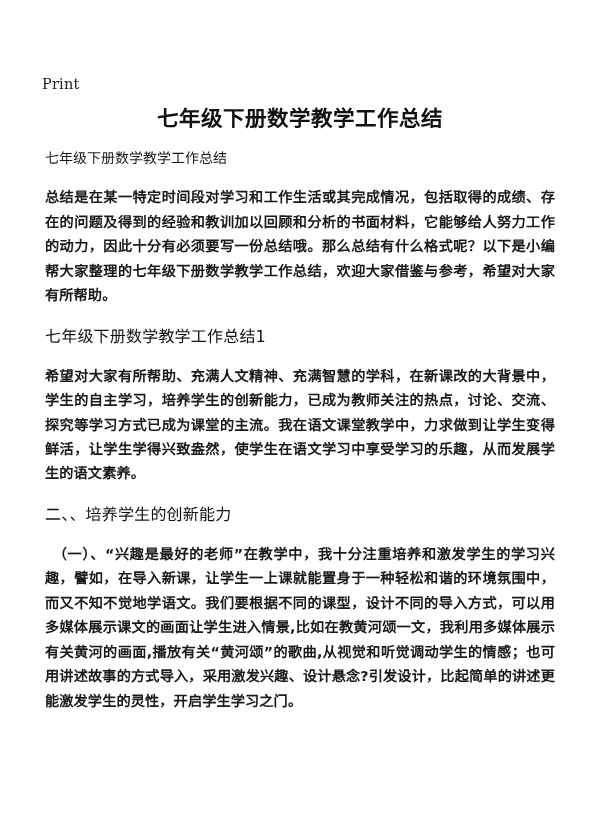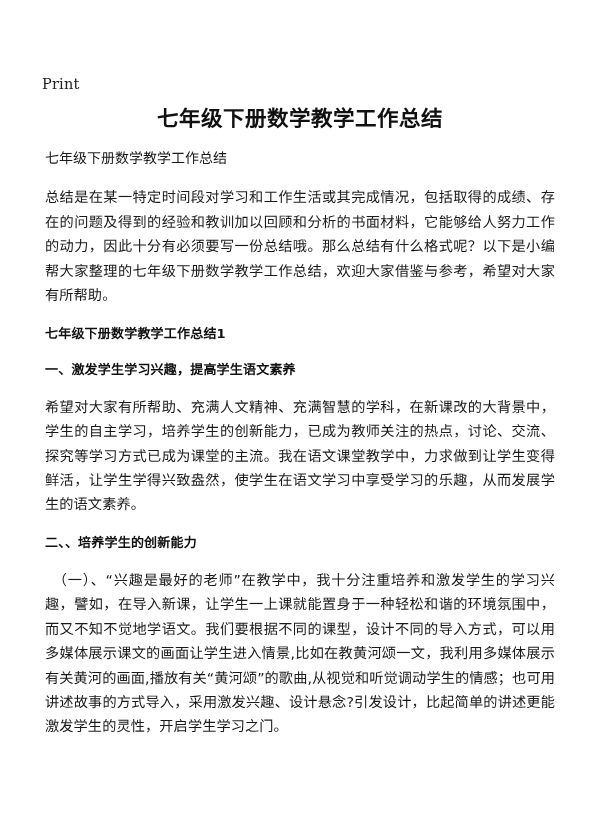--- a/index.html
+++ b/index.html
@@ -63,25 +63,26 @@
   }
 
   p.body-para {
     font-size: 14.2px;
     line-height: 1.72;
     margin: 0 0 15px 0;
     text-align: justify;
     text-justify: inter-ideograph;
     color: #1a1a1a;
     letter-spacing: 0.1px;
+    font-weight: bold;
   }
 
   h2.section-heading {
-    font-size: 13px;
-    font-weight: bold;
+    font-size: 16px;
+    font-weight: normal;
     line-height: 1.7;
     margin: 0 0 14px 0;
     color: #111111;
     letter-spacing: 0.2px;
   }
 
   .indent {
     text-indent: 0;
   }
 </style>
@@ -96,21 +97,20 @@
 
     <h1 class="doc-title">七年级下册数学教学工作总结</h1>
 
     <div class="subtitle">七年级下册数学教学工作总结</div>
 
     <p class="body-para">总结是在某一特定时间段对学习和工作生活或其完成情况，包括取得的成绩、存在的问题及得到的经验和教训加以回顾和分析的书面材料，它能够给人努力工作的动力，因此十分有必须要写一份总结哦。那么总结有什么格式呢？以下是小编帮大家整理的七年级下册数学教学工作总结，欢迎大家借鉴与参考，希望对大家有所帮助。</p>
 
     <h2 class="section-heading">七年级下册数学教学工作总结1</h2>
 
 
-    <h2 class="section-heading">一、激发学生学习兴趣，提高学生语文素养</h2>
 
     <p class="body-para">希望对大家有所帮助、充满人文精神、充满智慧的学科，在新课改的大背景中，学生的自主学习，培养学生的创新能力，已成为教师关注的热点，讨论、交流、探究等学习方式已成为课堂的主流。我在语文课堂教学中，力求做到让学生变得鲜活，让学生学得兴致盎然，使学生在语文学习中享受学习的乐趣，从而发展学生的语文素养。</p>
 
     <h2 class="section-heading">二、、培养学生的创新能力</h2>
 
     <p class="body-para indent">　（一）、“兴趣是最好的老师”在教学中，我十分注重培养和激发学生的学习兴趣，譬如，在导入新课，让学生一上课就能置身于一种轻松和谐的环境氛围中，而又不知不觉地学语文。我们要根据不同的课型，设计不同的导入方式，可以用多媒体展示课文的画面让学生进入情景,比如在教黄河颂一文，我利用多媒体展示有关黄河的画面,播放有关“黄河颂”的歌曲,从视觉和听觉调动学生的情感；也可用讲述故事的方式导入，采用激发兴趣、设计悬念?引发设计，比起简单的讲述更能激发学生的灵性，开启学生学习之门。</p>
 
   </div>
 </div>
 

